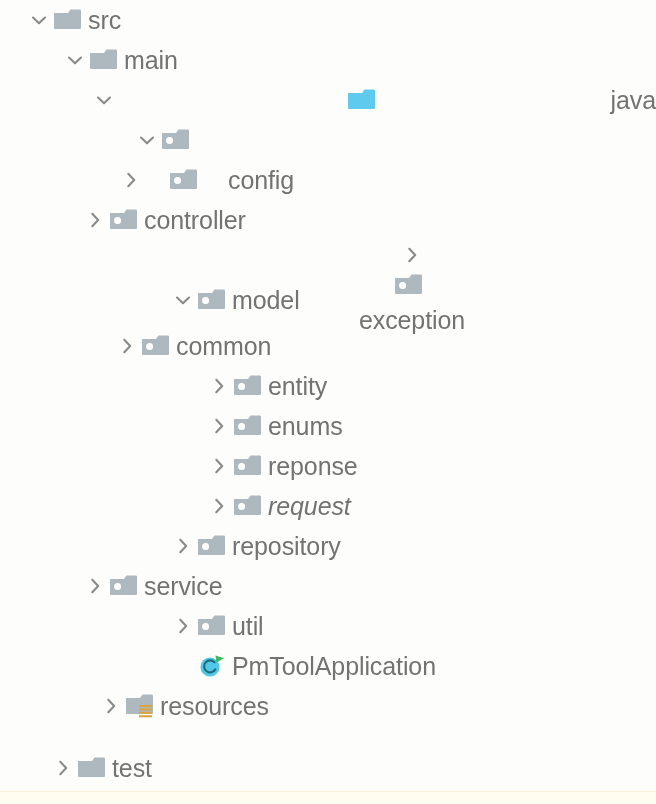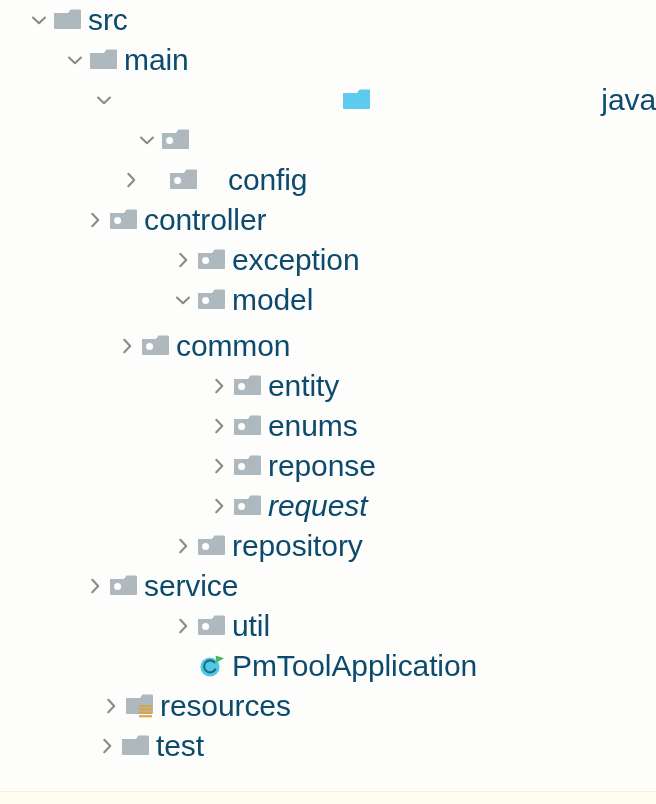--- a/index.html
+++ b/index.html
@@ -43,23 +43,23 @@
     width: 30px;
     height: 40px;
     flex: 0 0 30px;
     display: flex;
     align-items: center;
     justify-content: flex-start;
     margin-right: 4px;
   }
   .icon svg { display: block; }
   .label {
-    font-size: 30px;
+    font-size: 25px;
     line-height: 40px;
-    color: #0c4a6e;
+    color: #737373;
     letter-spacing: -0.1px;
     font-family: "Liberation Sans", sans-serif;
   }
   .bottom-strip {
     position: absolute;
     left: 0;
     bottom: 0;
     width: 656px;
     height: 12px;
     background: #fffdf0;
@@ -143,21 +143,21 @@
         </svg>
       </span>
       <span class="icon">
         <svg width="28" height="22" viewBox="0 0 28 22">
           <path d="M0 4 H14 L16.5 0.5 H26 A1.2 1.2 0 0 1 27 1.7 V19 A1 1 0 0 1 26 20 H1 A1 1 0 0 1 0 19 Z" fill="#aeb9bf"></path>
           <circle cx="7.6" cy="11.6" r="3.5" fill="#ffffff"></circle>
         </svg>
       </span>
       <span class="label">controller</span>
     </div>
-    <div class="row" style="padding-left: 168px;">
+    <div class="row" style="padding-left: 168px; flex-direction: column;">
       <span class="twisty">
         <svg width="22" height="22" viewBox="0 0 22 22">
           <path d="M8.3 4.8 L14.2 11 L8.3 17.2" fill="none" stroke="#8a8a8a" stroke-width="2.1" stroke-linecap="round" stroke-linejoin="round"></path>
         </svg>
       </span>
       <span class="icon">
         <svg width="28" height="22" viewBox="0 0 28 22">
           <path d="M0 4 H14 L16.5 0.5 H26 A1.2 1.2 0 0 1 27 1.7 V19 A1 1 0 0 1 26 20 H1 A1 1 0 0 1 0 19 Z" fill="#aeb9bf"></path>
           <circle cx="7.6" cy="11.6" r="3.5" fill="#ffffff"></circle>
         </svg>
@@ -319,21 +319,21 @@
           <g fill="#d9a441">
             <rect x="13" y="11" width="13" height="2.1"></rect>
             <rect x="13" y="14.4" width="13" height="2.1"></rect>
             <rect x="13" y="17.8" width="13" height="2.1"></rect>
             <rect x="13" y="21.2" width="13" height="2.1"></rect>
           </g>
         </svg>
       </span>
       <span class="label">resources</span>
     </div>
-    <div class="row" style="padding-left: 92px;">
+    <div class="row" style="padding-left: 48px; margin-top: 22px;">
       <span class="twisty">
         <svg width="22" height="22" viewBox="0 0 22 22">
           <path d="M8.3 4.8 L14.2 11 L8.3 17.2" fill="none" stroke="#8a8a8a" stroke-width="2.1" stroke-linecap="round" stroke-linejoin="round"></path>
         </svg>
       </span>
       <span class="icon">
         <svg width="28" height="22" viewBox="0 0 28 22">
           <path d="M0 4 H14 L16.5 0.5 H26 A1.2 1.2 0 0 1 27 1.7 V19 A1 1 0 0 1 26 20 H1 A1 1 0 0 1 0 19 Z" fill="#aeb9bf"></path>
         </svg>
       </span>

